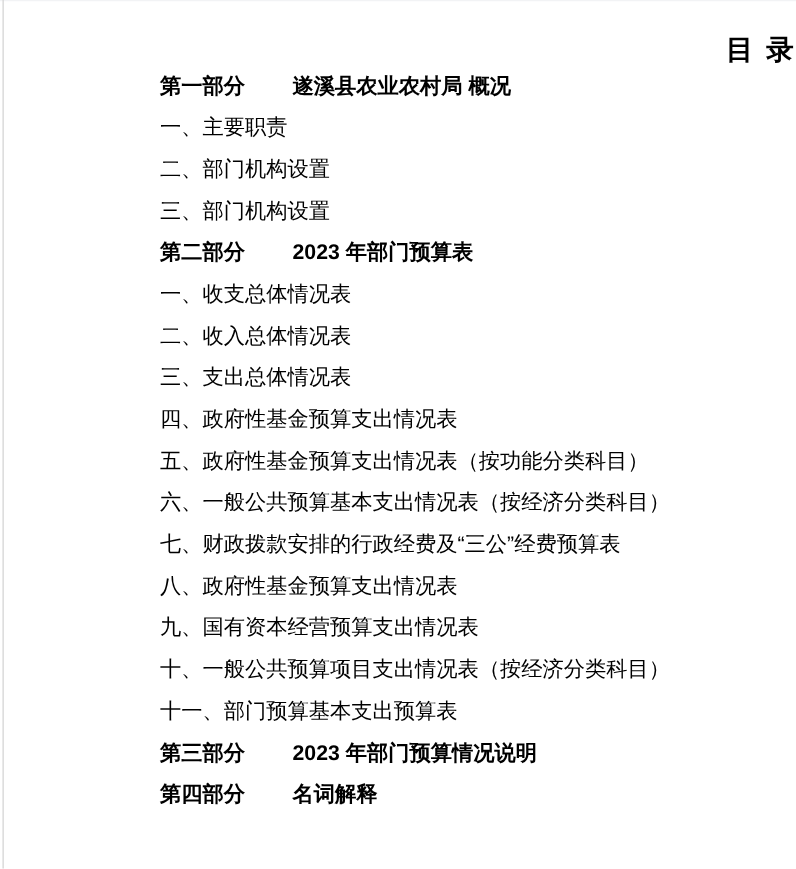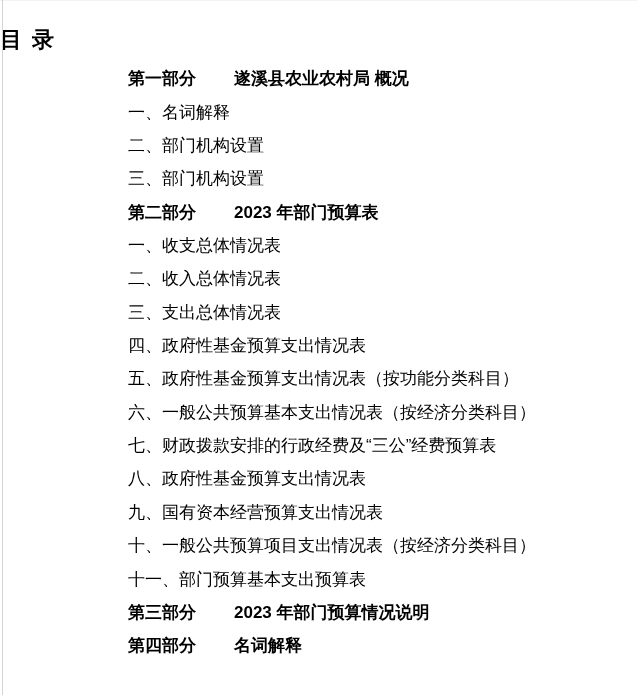--- a/index.html
+++ b/index.html
@@ -28,32 +28,32 @@
     left: 0;
     top: 0;
     width: 637px;
     height: 1px;
     background: #f2f3f5;
   }
   .doc-title {
     margin-top: 28px;
     height: 24px;
     line-height: 24px;
-    text-align: left;
+    text-align: right;
     font-size: 22px;
     font-weight: 600;
     letter-spacing: 2px;
   }
   .toc {
     margin: 5px 0 0 128px;
   }
   .toc-line {
     height: 33.35px;
     display: flex;
-    align-items: flex-end;
+    align-items: flex-start;
     font-size: 17px;
     white-space: nowrap;
   }
   .toc-line.part {
     font-weight: 700;
   }
   .part .part-title {
     margin-left: 38px;
   }
 </style>
@@ -66,21 +66,21 @@
 <div class="doc-title">目 录</div>
 
 <div class="toc">
 
   <div class="toc-line part">
     <span>第一部分</span>
     <span class="part-title">遂溪县农业农村局 概况</span>
   </div>
 
   <div class="toc-line">
-    <span>一、名词解释</span>
+    <span>一、主要职责</span>
   </div>
   <div class="toc-line">
     <span>二、部门机构设置</span>
   </div>
   <div class="toc-line">
     <span>三、部门机构设置</span>
   </div>
 
   <div class="toc-line part">
     <span>第二部分</span>

